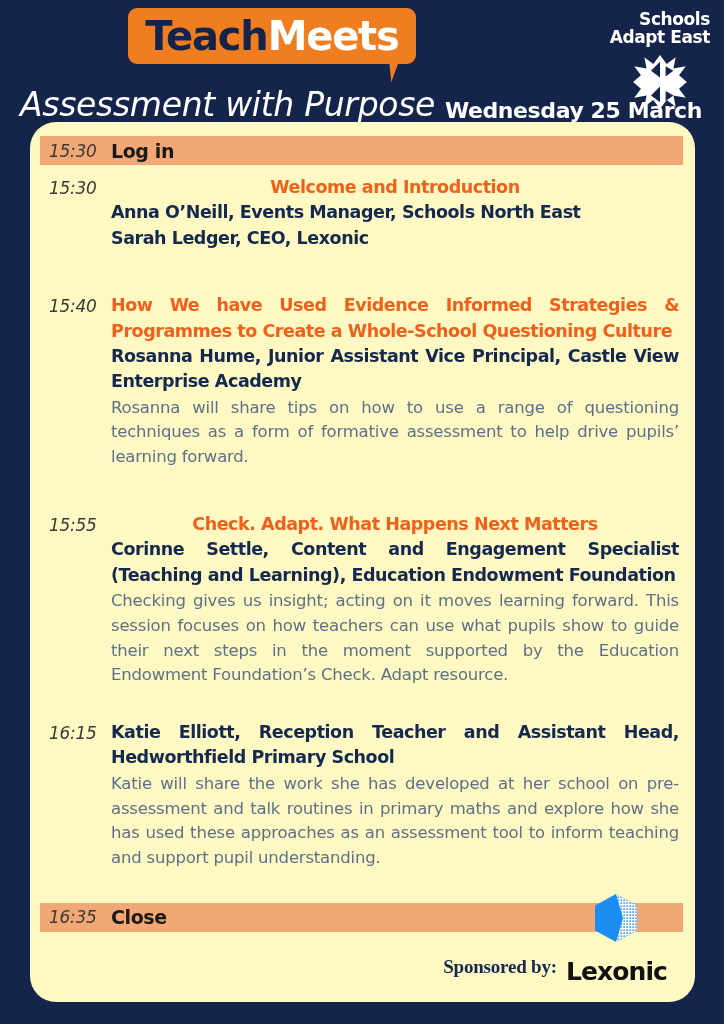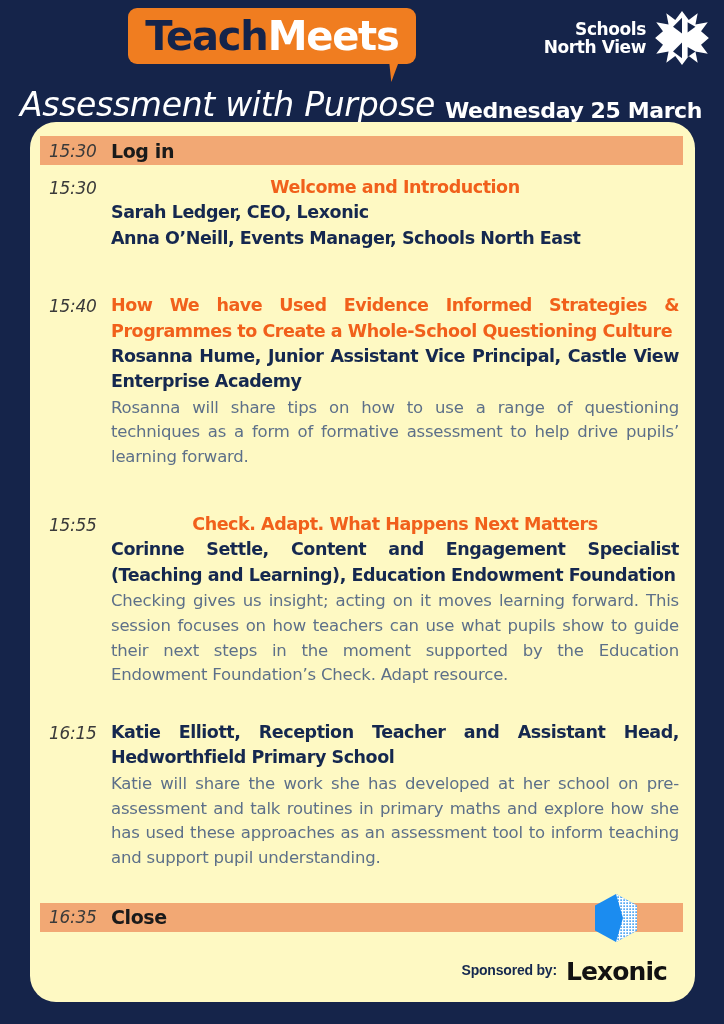--- a/index.html
+++ b/index.html
@@ -77,20 +77,21 @@
     white-space: nowrap;
   }
 
   .sne-logo {
     position: absolute;
     right: 14px;
     top: 10px;
     display: flex;
     align-items: center;
     gap: 8px;
+    flex-direction: column;
   }
   .sne-words {
     text-align: right;
     font-family: "DejaVu Sans", sans-serif;
     color: #ffffff;
     font-weight: bold;
     font-size: 17px;
     line-height: 1.06;
     letter-spacing: -0.4px;
     white-space: nowrap;
@@ -209,22 +210,22 @@
   
   .sponsor {
     position: absolute;
     right: 28px;
     bottom: 18px;
     display: flex;
     align-items: flex-end;
     gap: 9px;
   }
   .sponsor-by {
-    font-family: Liberation Sans, sans-serif;
-    font-size: 14px;
+    font-family: Liberation Serif, serif;
+    font-size: 19px;
     font-weight: bold;
     color: #15284f;
     letter-spacing: -0.2px;
     padding-bottom: 6px;
     white-space: nowrap;
   }
   .lex-wrap { display: flex; flex-direction: column; align-items: center; }
   .lex-mark { width: 46px; height: 50px; display: block; }
   .lex-word {
     font-family: "DejaVu Sans", sans-serif;
@@ -246,21 +247,21 @@
     <div class="tm-logo">
       <span class="tm-text"><span class="tm-a">Teach</span><span class="tm-b">Meets</span></span>
     </div>
     <div class="tm-tail"></div>
 
     <div class="subtitle">Assessment with Purpose</div>
 
     <div class="sne-logo">
       <div class="sne-words">
         <div>Schools</div>
-        <div>North View</div>
+        <div>Adapt East</div>
       </div>
       <svg class="sne-mark" viewBox="0 0 100 100">
         <path fill="#ffffff" d="M50 2 L62 18 L78 6 L74 26 L96 22 L84 38 L98 50 L84 62 L96 78 L74 74 L78 94 L62 82 L50 98 L38 82 L22 94 L26 74 L4 78 L16 62 L2 50 L16 38 L4 22 L26 26 L22 6 L38 18 Z"></path>
         <path fill="#15244a" d="M50 14 L50 42 L34 30 Z"></path>
         <path fill="#15244a" d="M50 58 L50 86 L34 74 Z"></path>
         <path fill="#15244a" d="M74 30 L60 40 L60 22 Z"></path>
         <path fill="#15244a" d="M74 74 L60 84 L60 66 Z"></path>
         <path fill="#15244a" d="M26 30 L38 40 L26 48 Z" opacity="0"></path>
       </svg>
     </div>
@@ -273,22 +274,22 @@
 
       <div class="bar-row">
         <span class="time">15:30</span>
         <span class="bar-label">Log in</span>
       </div>
 
       <div class="session">
         <div class="time">15:30</div>
         <div class="body">
           <div class="s-title">Welcome and Introduction</div>
+          <div class="s-speaker">Anna O’Neill, Events Manager, Schools North East</div>
           <div class="s-speaker">Sarah Ledger, CEO, Lexonic</div>
-          <div class="s-speaker">Anna O’Neill, Events Manager, Schools North East</div>
         </div>
       </div>
 
       <div class="spacer-lg"></div>
 
       <div class="session">
         <div class="time">15:40</div>
         <div class="body">
           <div class="s-title justify">How We have Used Evidence Informed Strategies &amp; Programmes to Create a Whole-School Questioning Culture</div>
           <div class="s-speaker justify">Rosanna Hume, Junior Assistant Vice Principal, Castle View Enterprise Academy</div>

